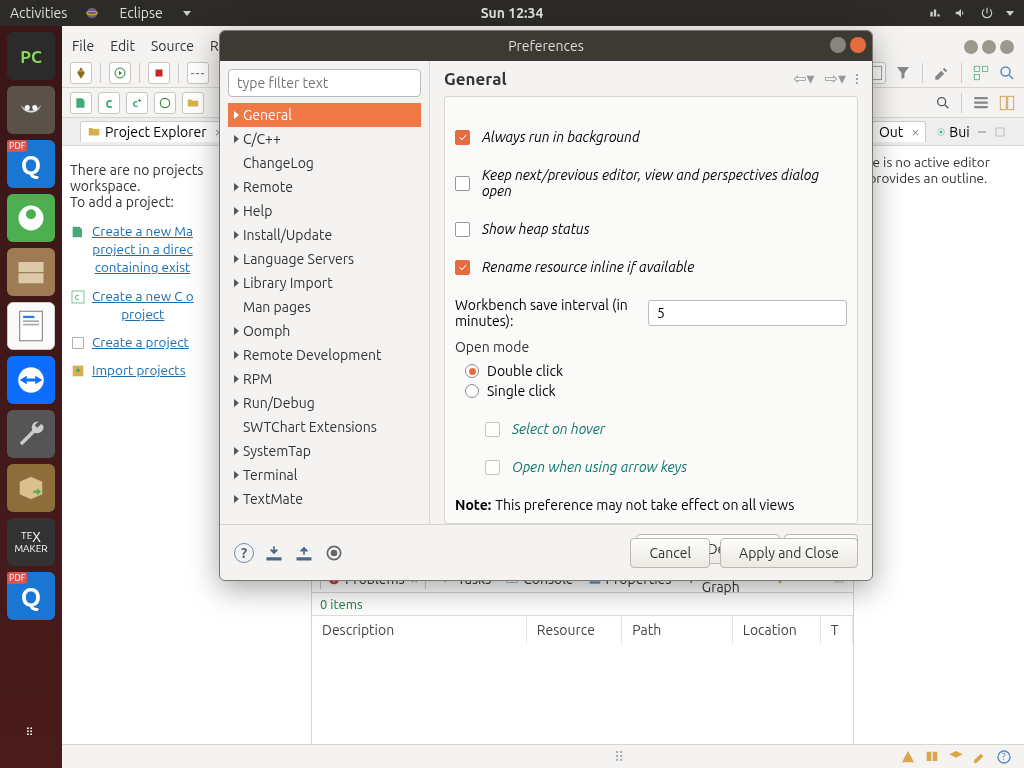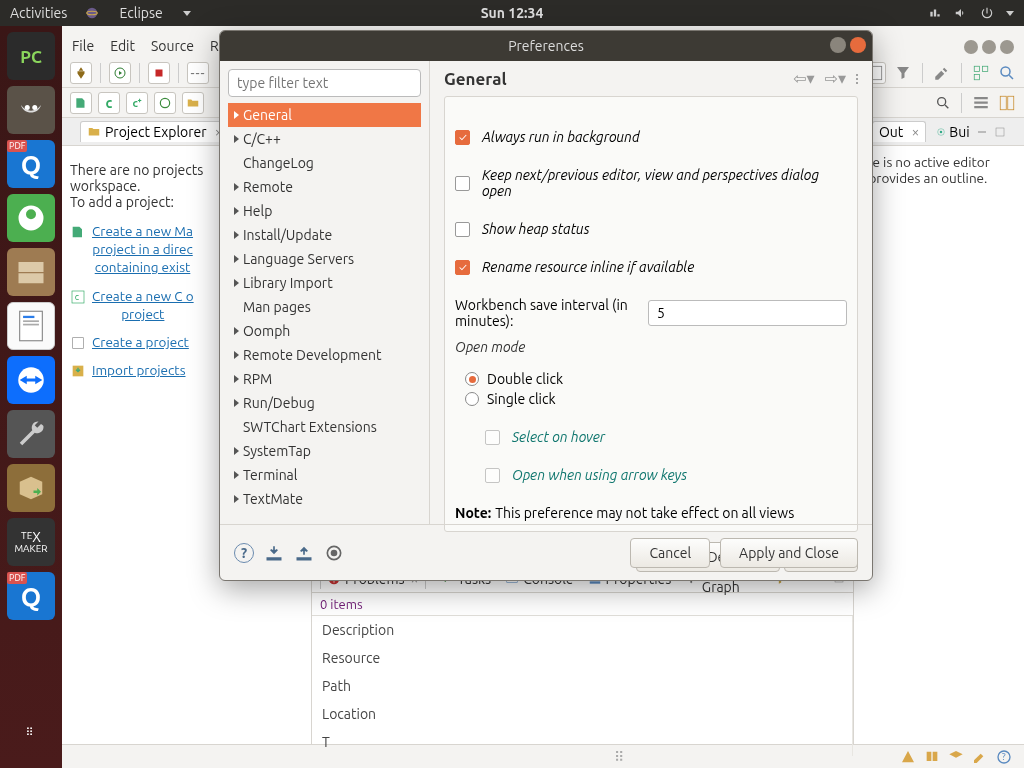--- a/index.html
+++ b/index.html
@@ -57,22 +57,22 @@
 .outline-body{padding:8px 6px;font-size:13.5px;color:#333;}
 
 
 .bottom-views{ height:180px; display:flex; flex-direction:column; border-top:1px solid #d8d5d0; background:#fff; }
 .bottom-tabs { height:28px; display:flex; align-items:center; gap:14px; padding:0 8px; border-bottom:1px solid #d8d5d0; }
 .bottom-tabs .btab{display:flex;align-items:center;gap:4px;color:#333;}
 .bottom-tabs .btab.active{background:#fff;border:1px solid #ccc;border-bottom:none;padding:2px 6px;border-radius:3px 3px 0 0;}
 .bottom-tabs .btab .close-x{color:#888;margin-left:2px;}
 .bottom-tabs .right-ic{margin-left:auto;display:flex;gap:8px;}
 .problems-body{flex:1; display:flex; flex-direction:column;}
-.items-count{padding:4px 8px;color:#701a75;font-size:13px;}
-.probs-table{display:flex; border-top:1px solid #e0ded9;flex-direction:column;}
+.items-count{padding:4px 8px;color:#15803d;font-size:13px;}
+.probs-table{display:flex; border-top:1px solid #e0ded9;}
 .probs-table .col{padding:6px 10px;border-right:1px solid #e8e6e1;color:#444;font-size:14px;}
 .col-desc{flex:2.6;} .col-res{flex:1;} .col-path{flex:1.2;} .col-loc{flex:0.9;} .col-type{flex:0.15;}
 
 
 .status-bar{height:24px;border-top:1px solid #d8d5d0;display:flex;align-items:center;justify-content:flex-end;padding:0 12px;gap:8px;background:#f4f3f1;}
 .status-bar .sic{width:16px;height:16px;}
 
 
 .overlay-dialog { position:absolute; top:30px; left:219px; width:654px; height:551px; background:#f4f3f1; border:1px solid #7a7670; border-radius:6px; box-shadow:0 8px 30px rgba(0,0,0,0.35); display:flex; flex-direction:column; overflow:hidden; }
 .dialog-titlebar{height:30px;background:#3d3a34;color:#ddd;display:flex;align-items:center;justify-content:center;position:relative;font-size:15px;}
@@ -96,21 +96,21 @@
 .dlg-nav{display:flex;gap:10px;align-items:center;}
 .nav-arrow{color:#999;font-size:16px;}
 
 .form-area{border:1px solid #d8d5d0;border-radius:3px;padding:10px;background:#fafaf8;}
 .chk-row{display:flex;align-items:center;gap:12px;margin:22px 0;font-style:italic;}
 .chk{width:15px;height:15px;border:1px solid #999;border-radius:2px;display:inline-flex;align-items:center;justify-content:center;background:#fff;flex-shrink:0;}
 .chk.checked{background:#e66b3d;border-color:#e66b3d;}
 .chk.checked::after{content:"✓";color:#fff;font-size:11px;line-height:1;}
 .interval-row{display:flex;align-items:center;gap:10px;margin:10px 0;}
 .interval-row input{flex:1;height:26px;border:1px solid #bbb;border-radius:3px;padding:0 8px;background:#fff;}
-.open-mode-label{margin:8px 0 16px;color:#333;font-style:italic;}
+.open-mode-label{margin:8px 0 8px;color:#333;}
 .radio-row{display:flex;align-items:center;gap:8px;margin:4px 0 4px 10px;}
 .radio{width:14px;height:14px;border:1px solid #888;border-radius:50%;display:inline-flex;align-items:center;justify-content:center;background:#fff;}
 .radio.checked::after{content:"";width:7px;height:7px;border-radius:50%;background:#e66b3d;}
 .sub-chk{margin-left:30px;}
 .sub-chk .chk{opacity:0.55;}
 .sub-chk .lbl{color:#0f766e;}
 .note-row{margin-top:8px;}
 .note-row b{margin-right:4px;}
 
 .dlg-right-buttons{display:flex;gap:4px;justify-content:flex-end;margin-top:10px;}

